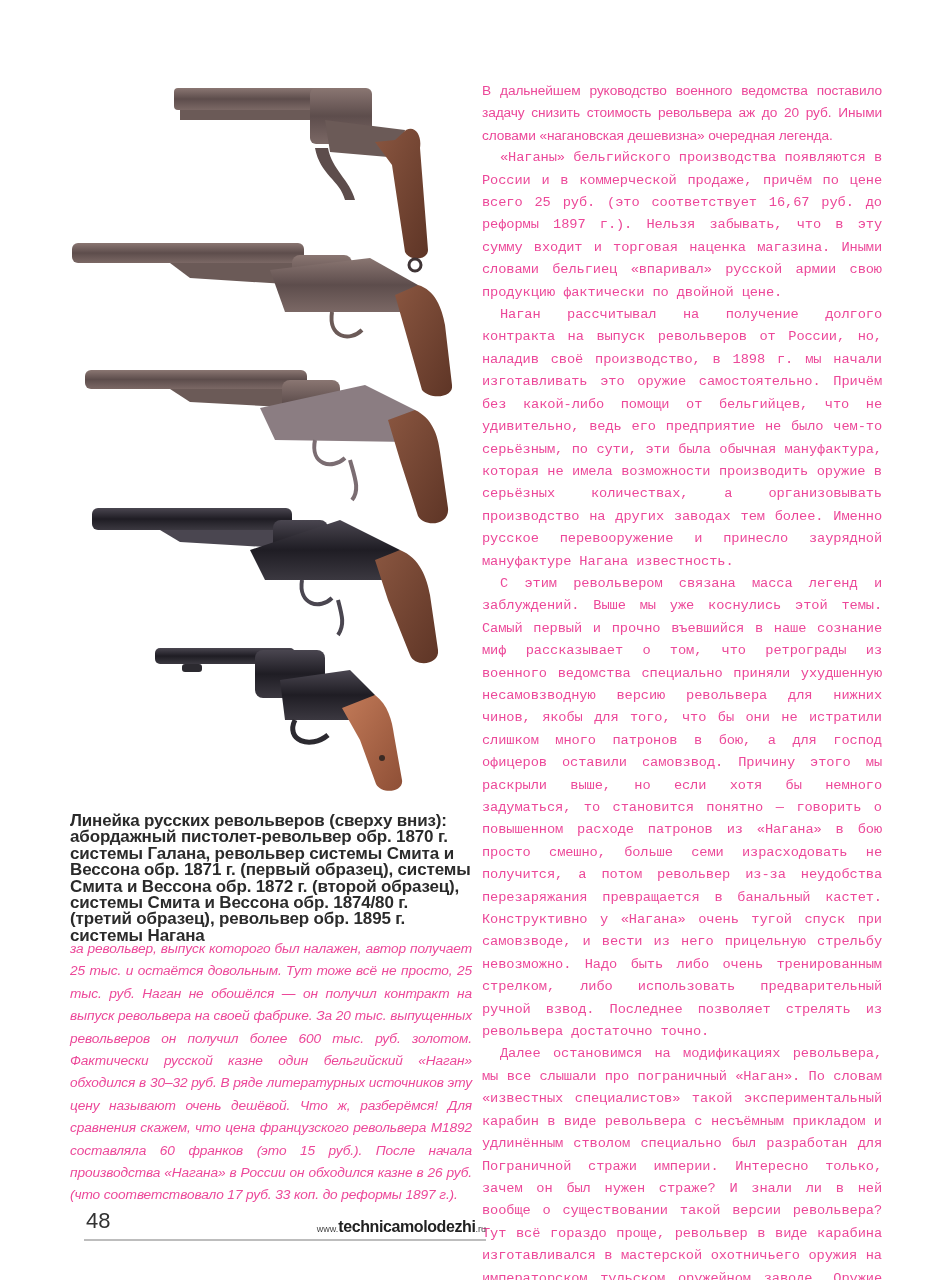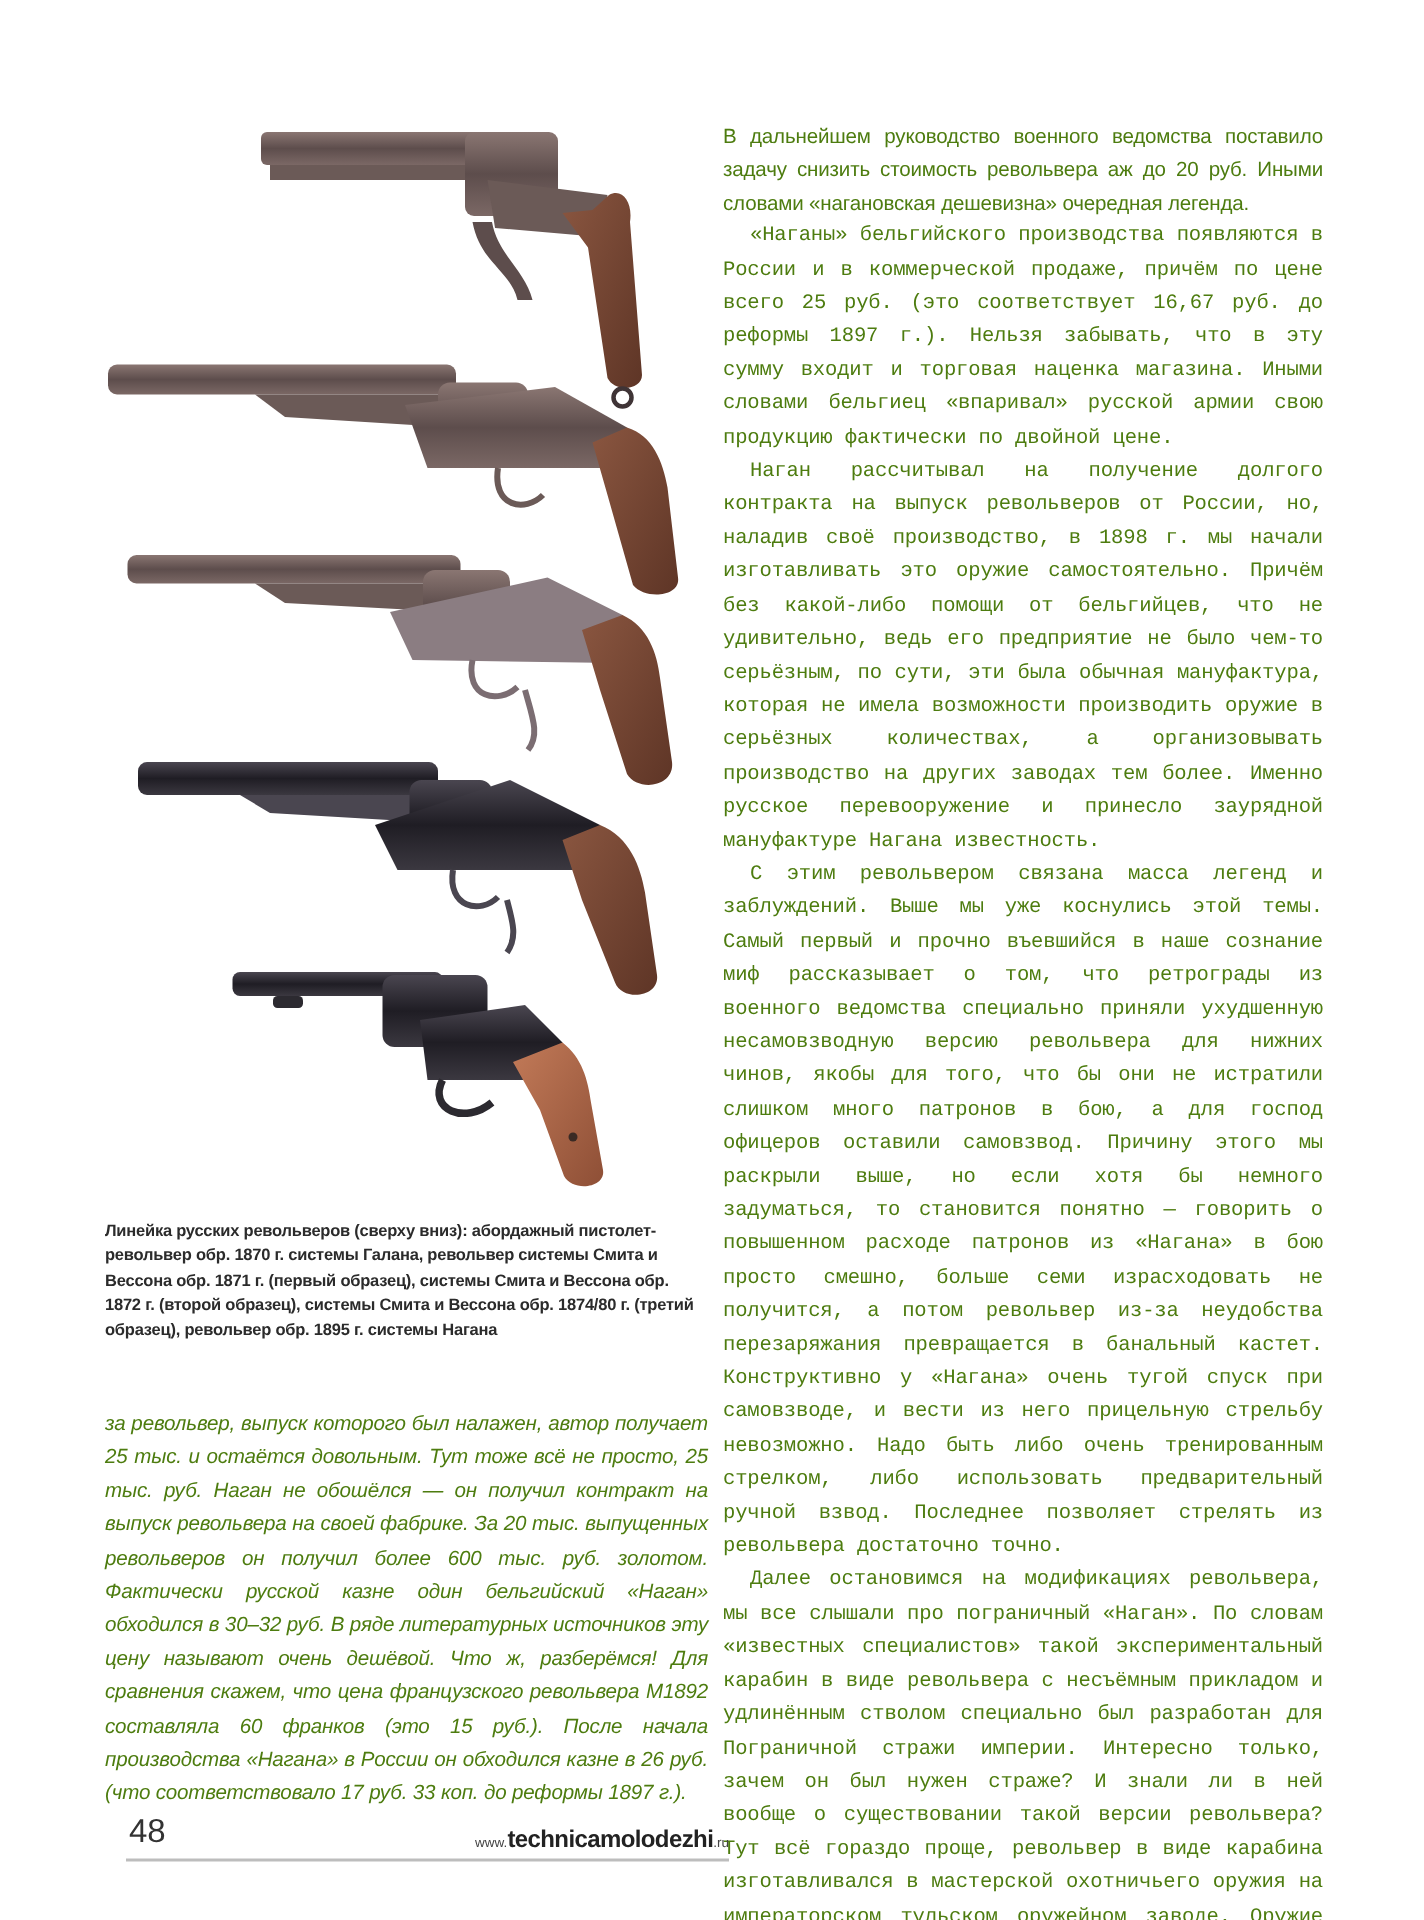--- a/index.html
+++ b/index.html
@@ -1,23 +1,23 @@
 <!DOCTYPE html>
 <html><head>
 <meta charset="utf-8">
 <style>
   html, body { margin: 0; padding: 0; background: #ffffff; }
   body { width: 949px; height: 1280px; position: relative; overflow: hidden; font-family: "Liberation Sans", sans-serif; color: #2a2a2a; }
   .col-left { position: absolute; left: 70px; top: 80px; width: 402px; }
   .col-right { position: absolute; left: 482px; top: 80px; width: 400px; }
   .figure { position: relative; width: 402px; height: 725px; }
   .figure svg { position: absolute; left: 0; top: 0; }
-  .caption { position: absolute; left: 70px; top: 813px; width: 402px; font-weight: bold; font-size: 11px; line-height: 16.4px; color: #2b2b2b; letter-spacing: -0.15px; }
+  .caption { position: absolute; left: 70px; top: 813px; width: 402px; font-weight: bold; font-size: 17px; line-height: 16.4px; color: #2b2b2b; letter-spacing: -0.15px; }
   .left-body { position: absolute; left: 70px; top: 938px; width: 402px; font-style: italic; }
-  p.body { margin: 0; font-size: 13.7px; line-height: 22.4px; text-align: justify; color: #4d7c0f; letter-spacing: -0.1px; }
+  p.body { margin: 0; font-size: 13.7px; line-height: 22.4px; text-align: justify; color: #ec4899; letter-spacing: -0.1px; }
   p.body.indent { text-indent: 18px; font-family: Liberation Mono, monospace; }
   h2.heading { margin: 14px 0 2px 0; font-size: 14px; font-weight: bold; text-align: center; line-height: 20px; color: #222; }
   .footer { position: absolute; left: 84px; top: 1208px; width: 402px; height: 30px; }
   .page-number { position: absolute; left: 2px; top: 0; font-size: 22px; color: #333; }
   .site { position: absolute; right: 0; top: 10px; font-size: 9px; color: #444; }
   .site b { font-size: 16px; color: #222; letter-spacing: -0.4px; }
   .footer-rule { position: absolute; left: 0; top: 31px; width: 402px; height: 2px; background: #bdbdbd; }
 </style>
 </head>
 <body>

